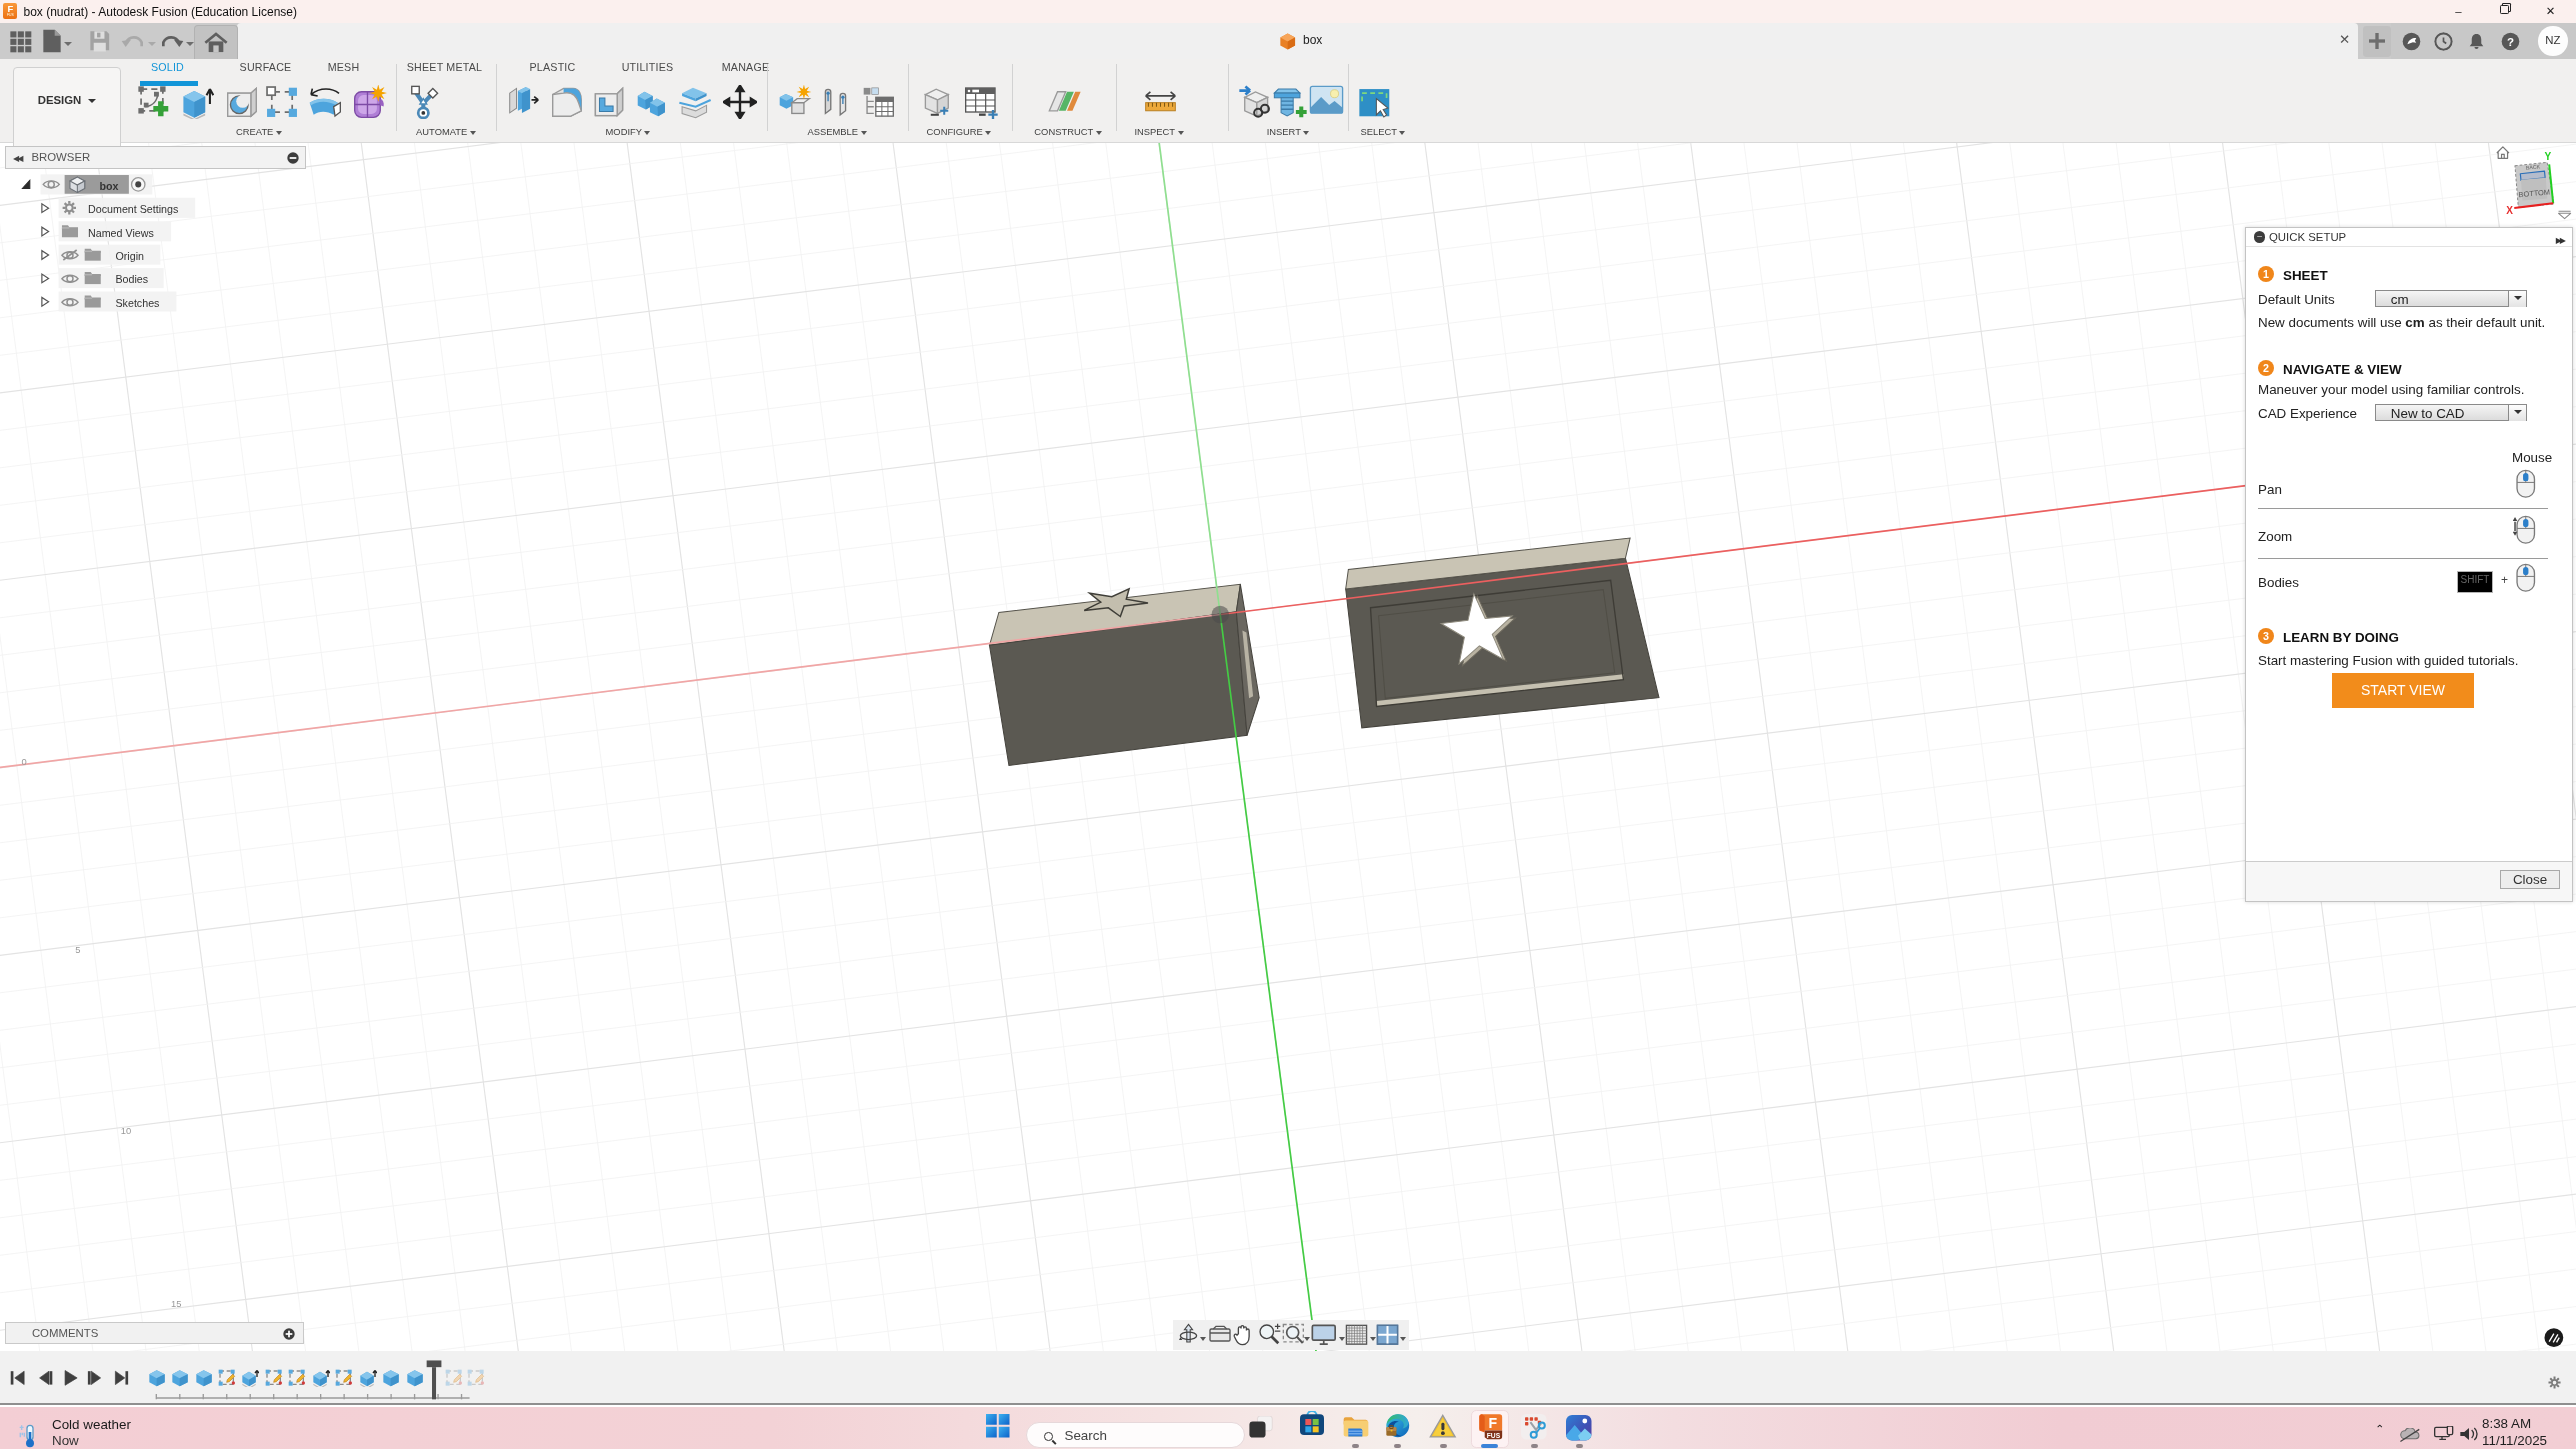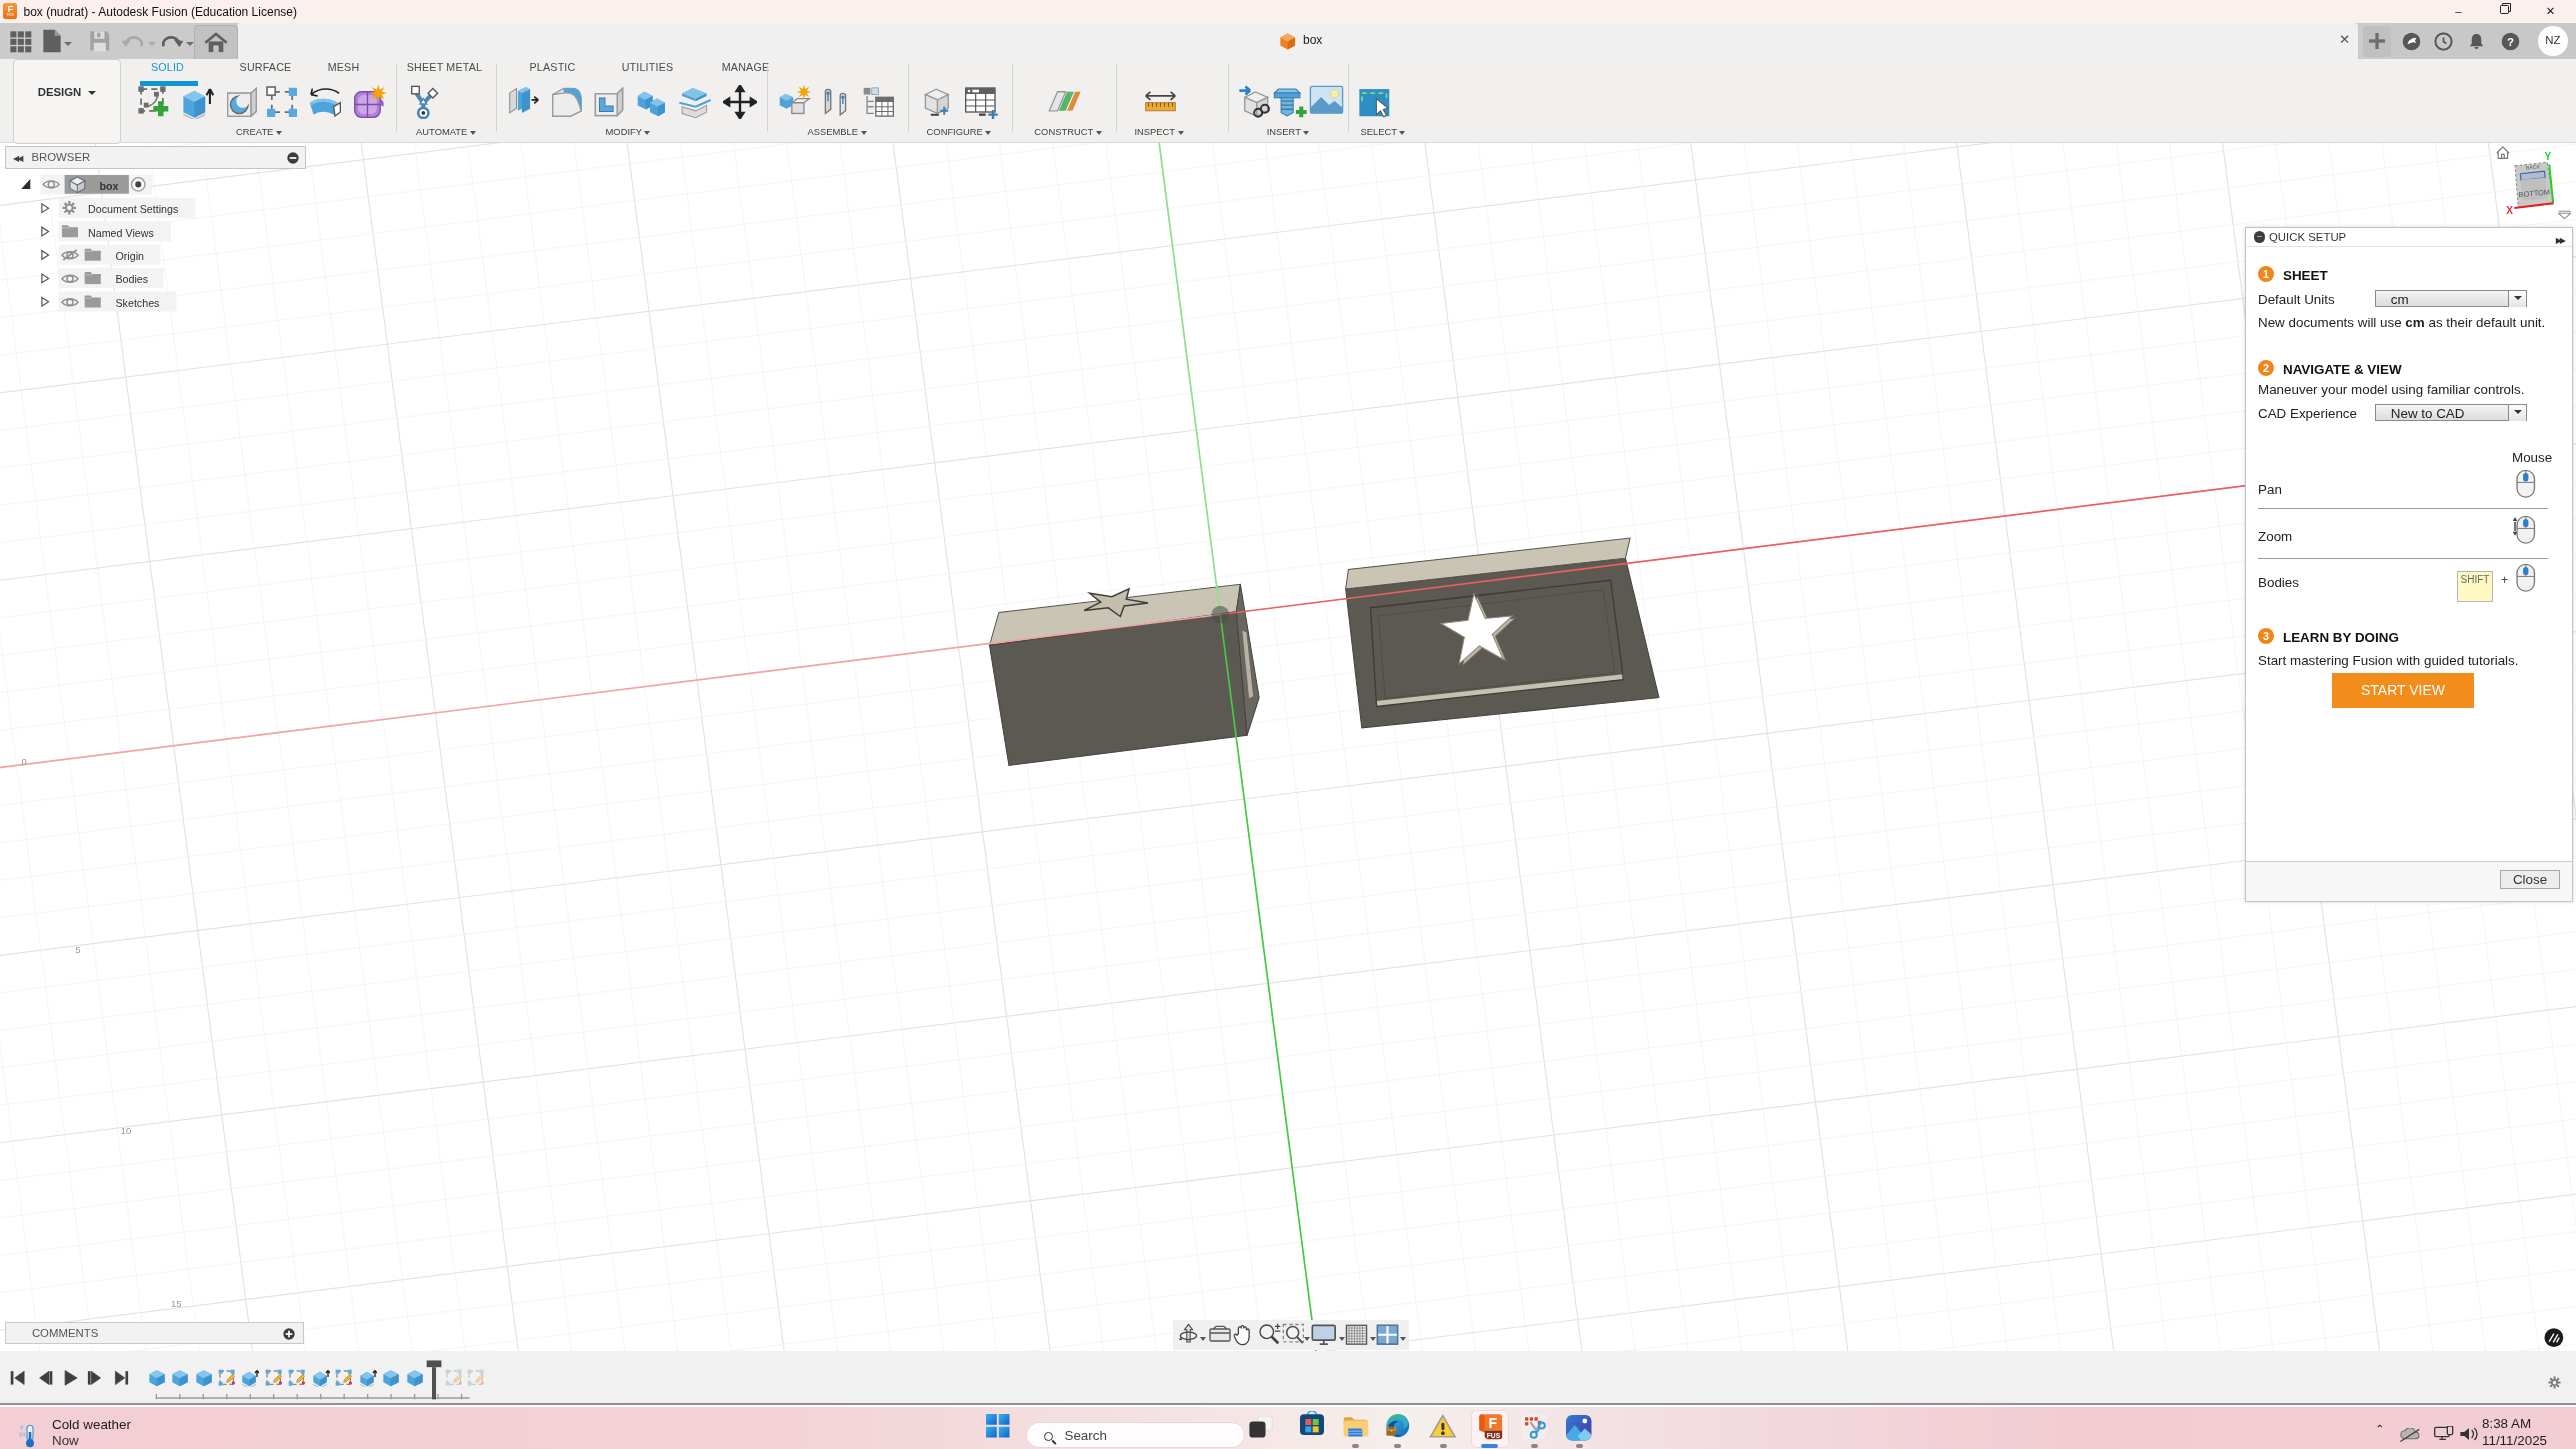--- a/index.html
+++ b/index.html
@@ -10,21 +10,21 @@
 .winbtn { position:absolute; top:0; width:31px; height:22px; color:#222; text-align:center; line-height:22px; font-size:11.4px; }
 #qat { position:absolute; left:0; top:23px; width:2576px; height:36px; background:#cbcbcb; }
 #doctab { position:absolute; left:237px; top:23px; width:2121px; height:36px; background:#f0f0f0; border-radius:4px 4px 0 0; }
 #hometab { position:absolute; left:194px; top:25px; width:44px; height:34px; background:#c2c2c2; border-radius:4px 4px 0 0; border:0.7px solid #b2b2b2; border-bottom:none; }
 #tray { position:absolute; left:2391px; top:23px; width:185px; height:36px; background:#c8c8c8; }
 #plusbtn { position:absolute; left:2363px; top:26px; width:28px; height:31px; background:#c0c0c0; border-radius:3.4px; color:#444; font-size:19px; text-align:center; line-height:29.5px; }
 .trayicon { position:absolute; top:32px; width:19px; height:19px; border-radius:50%; }
 #ribbon { position:absolute; left:0; top:59px; width:2576px; height:84px; background:#f1f0ef; border-bottom:1.3px solid #d8d8d8; }
 .rtab { position:absolute; top:2px; width:107px; text-align:center; font-size:10.7px; letter-spacing:0.2px; }
 #solidline { position:absolute; left:140px; top:22px; width:58px; height:4.7px; background:#1295d8; }
-#designbox { position:absolute; left:12.7px; top:0; width:108px; height:85px; border:1.3px solid #d0d0d0; border-radius:4px; background:#f6f5f4; font-size:11.4px; font-weight:bold; color:#333; text-align:center; line-height:64px; }
+#designbox { position:absolute; left:12.7px; top:8px; width:108px; height:85px; border:1.3px solid #d0d0d0; border-radius:4px; background:#f6f5f4; font-size:11.4px; font-weight:bold; color:#333; text-align:center; line-height:64px; }
 .glabel { position:absolute; top:67px; width:148px; text-align:center; font-size:9.4px; color:#3d3d3d; }
 .vsep { position:absolute; top:5.4px; width:0.7px; height:67px; background:#d2d2d2; }
 #browserhead { position:absolute; left:4.7px; top:146px; width:301px; height:23px; background:#f2f2f2; border:0.7px solid #c4c4c4; color:#555; font-size:11.4px; line-height:21.5px; }
 .bt { font-size:16px; fill:#333; font-family:"Liberation Sans",sans-serif; }
 .gl { font-size:14px; fill:#999; font-family:"Liberation Sans",sans-serif; }
 #commentsbar { position:absolute; left:5.4px; top:1322px; width:299px; height:22px; background:#f1f1f1; border:0.7px solid #c9c9c9; color:#555; font-size:11.4px; line-height:21px; }
 #navbar { position:absolute; left:1173px; top:1320px; width:236px; height:29.5px; background:#f0f0f0; }
 #timeline { position:absolute; left:0; top:1351px; width:2576px; height:54px; background:#f1f1f1; border-bottom:2px solid #8f8f8f; }
 #taskbar { position:absolute; left:0; top:1407px; width:2576px; height:42px;
   background:linear-gradient(90deg,#f3ced4 0%,#f3d2d6 30%,#f5e2e2 45%,#f5efec 55%,#f3dde0 65%,#f1ccd3 80%,#f2ced4 100%); }
@@ -859,21 +859,21 @@
  <div style="position:absolute;left:267px;top:287px"><svg width="25.5" height="29.5" viewBox="0 0 38 44" style="">
         <rect x="6" y="2" width="26" height="40" rx="13" fill="#f2f2f2" stroke="#7a7a7a" stroke-width="2"></rect>
 <path d="M6 20 h26" stroke="#7a7a7a" stroke-width="1.5"></path>
         <path d="M19 2 v18" stroke="#7a7a7a" stroke-width="1.5"></path>
         <rect x="15" y="6" width="8" height="12" rx="4" fill="#2c7fc9"></rect>
         <path d="M3 10 v14" stroke="#444" stroke-width="2.2"></path>
         <path d="M3 3 l-3.4 6 h6.8 z M3 31 l-3.4 -6 h6.8 z" fill="#444" stroke="none"></path>
       </svg></div>
  <div class="qhr" style="top:330px"></div>
  <div class="qst" style="left:12px;top:347px">Bodies</div>
- <div style="position:absolute;left:211px;top:343px;width:36px;height:31px;border:0.7px solid #b5b5b5;background:#fef9c3;color:#666;font-size:10px;text-align:center;line-height:16px">SHIFT</div>
+ <div style="position:absolute;left:211px;top:343px;width:36px;height:22px;border:0.7px solid #b5b5b5;background:#000000;color:#666;font-size:10px;text-align:center;line-height:16px">SHIFT</div>
  <div style="position:absolute;left:255px;top:345px;color:#444;font-size:12px">+</div>
  <div style="position:absolute;left:267px;top:335px"><svg width="25.5" height="29.5" viewBox="0 0 38 44" style="">
         <rect x="6" y="2" width="26" height="40" rx="13" fill="#f2f2f2" stroke="#7a7a7a" stroke-width="2"></rect>
 <path d="M6 20 h26" stroke="#7a7a7a" stroke-width="1.5"></path>
         <path d="M19 2 v18" stroke="#7a7a7a" stroke-width="1.5"></path>
         <rect x="15" y="6" width="8" height="12" rx="4" fill="#2c7fc9"></rect>
       </svg></div>
  <div style="position:absolute;left:12px;top:400px;width:16px;height:16px;border-radius:50%;background:#f0861a;color:#fff;font-weight:bold;font-size:10.7px;text-align:center;line-height:16px">3</div>
  <div class="qsh" style="left:37px;top:402px">LEARN BY DOING</div>
  <div class="qst" style="left:12px;top:425px">Start mastering Fusion with guided tutorials.</div>

